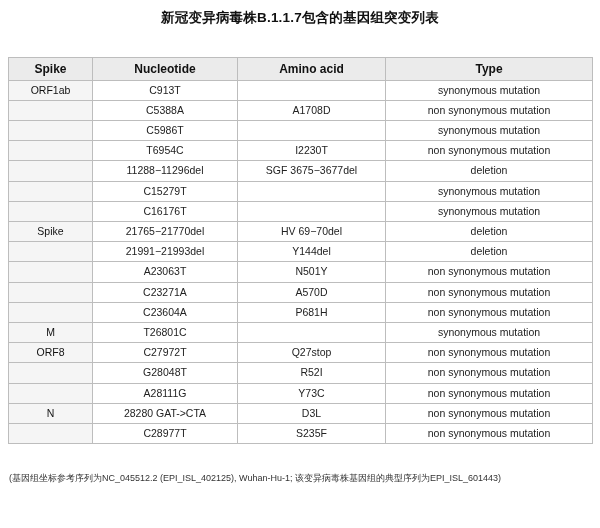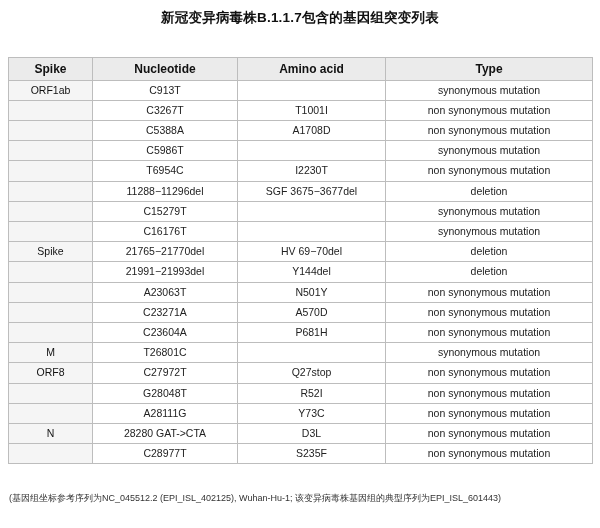--- a/index.html
+++ b/index.html
@@ -104,26 +104,20 @@
     </thead>
     <tbody>
         <tr>
           <td class="gene">ORF1ab</td>
           <td class="nucleotide">C913T</td>
           <td class="amino"></td>
           <td class="type">synonymous mutation</td>
         </tr>
         <tr>
           <td class="gene"></td>
-          <td class="nucleotide">C3267T</td>
-          <td class="amino">T1001I</td>
-          <td class="type">non synonymous mutation</td>
-        </tr>
-        <tr>
-          <td class="gene"></td>
           <td class="nucleotide">C5388A</td>
           <td class="amino">A1708D</td>
           <td class="type">non synonymous mutation</td>
         </tr>
         <tr>
           <td class="gene"></td>
           <td class="nucleotide">C5986T</td>
           <td class="amino"></td>
           <td class="type">synonymous mutation</td>
         </tr>

